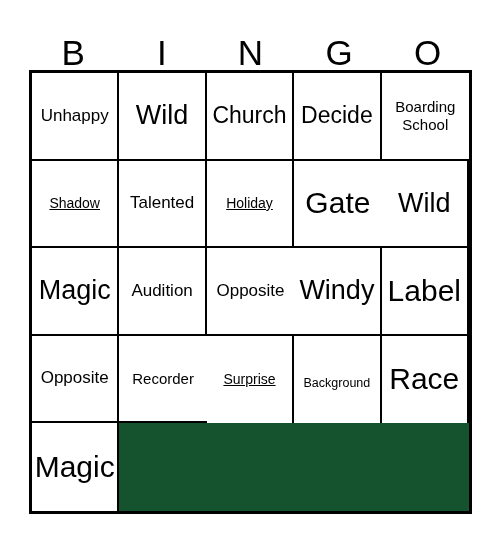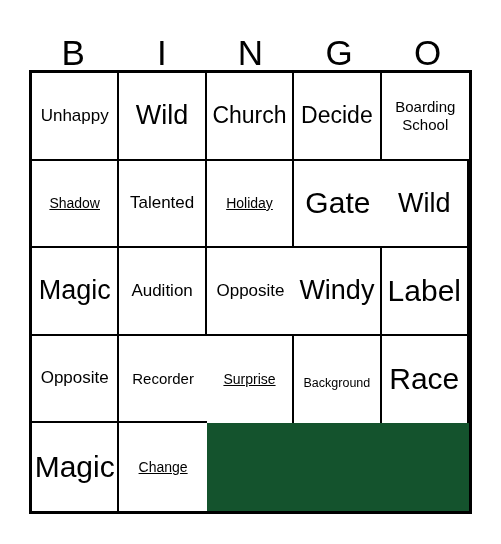--- a/index.html
+++ b/index.html
@@ -154,18 +154,15 @@
       </div>
       <div class="cell sz-xxs row-last">
         <span class="cell-text">Background</span>
       </div>
       <div class="cell sz-xxl row-last">
         <span class="cell-text">Race</span>
       </div>
       <div class="cell sz-xxl row-last">
         <span class="cell-text">Magic</span>
       </div>
-      <div class="cell sz-md col-last row-last">
-        <span class="cell-text">Change</span>
-      </div>
     </div>
 
 </div>
 
 </body></html>

